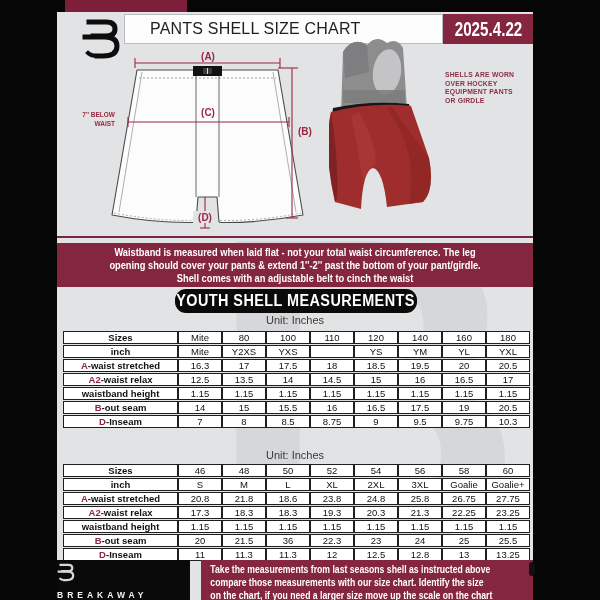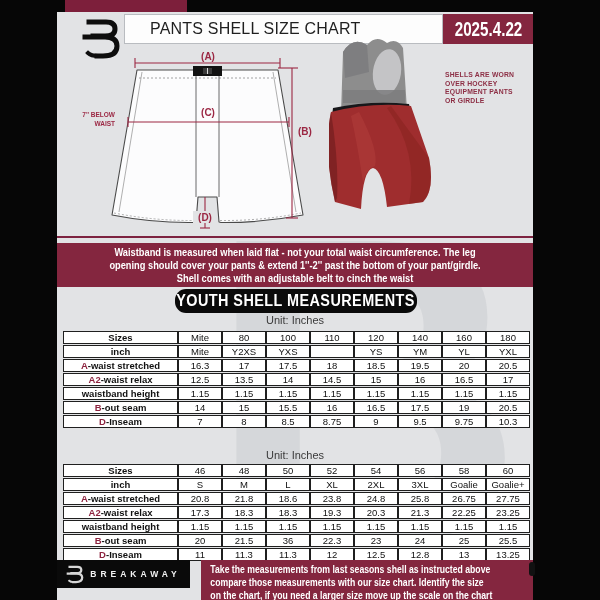--- a/index.html
+++ b/index.html
@@ -51,22 +51,22 @@
   .size-table { position:absolute; left:6px; width:467px; border-collapse:separate;
                 border-spacing:0 1px; table-layout:fixed; }
   .t-youth { top:318px; } .t-adult { top:451px; }
   .size-table td { border:1px solid #1f1f1f; background:#fff; text-align:center;
                    font-size:9.5px; color:#111; height:11px; padding:0 1px; }
   .size-table td.lbl { font-weight:bold; }
   .size-table td.b { font-weight:normal; }
   .size-table .pfx { color:#8d2440; font-weight:bold; }
 
   
-  .foot-brand { position:absolute; left:0; top:548px; width:133px; height:28px; background:#0a0a0a;
-                display:flex; align-items:center; justify-content:center; gap:6px; }
+  .foot-brand { position:absolute; left:0; top:548px; width:133px; height:40px; background:#0a0a0a;
+                display:flex; justify-content:center; gap:6px;flex-direction:column; }
   .foot-brand .bname { color:#f2f2f2; font-size:8.5px; font-weight:bold; letter-spacing:4px; }
   .foot-note { position:absolute; left:133px; top:548px; width:343px; height:40px; background:#84263f; overflow:hidden;margin-left:11px; }
   .foot-note div { width:403px; transform:scaleX(0.85); transform-origin:left top; color:#fff;
                    font-size:10.2px; font-weight:bold; line-height:13px; padding:3px 0 0 11px;
                    white-space:pre-line; }
 
   .scroll-thumb { position:absolute; left:529px; top:562px; width:6px; height:14px;
                   background:#111; border-radius:3px; }
 
   svg text { font-family:"Liberation Sans", sans-serif; }

